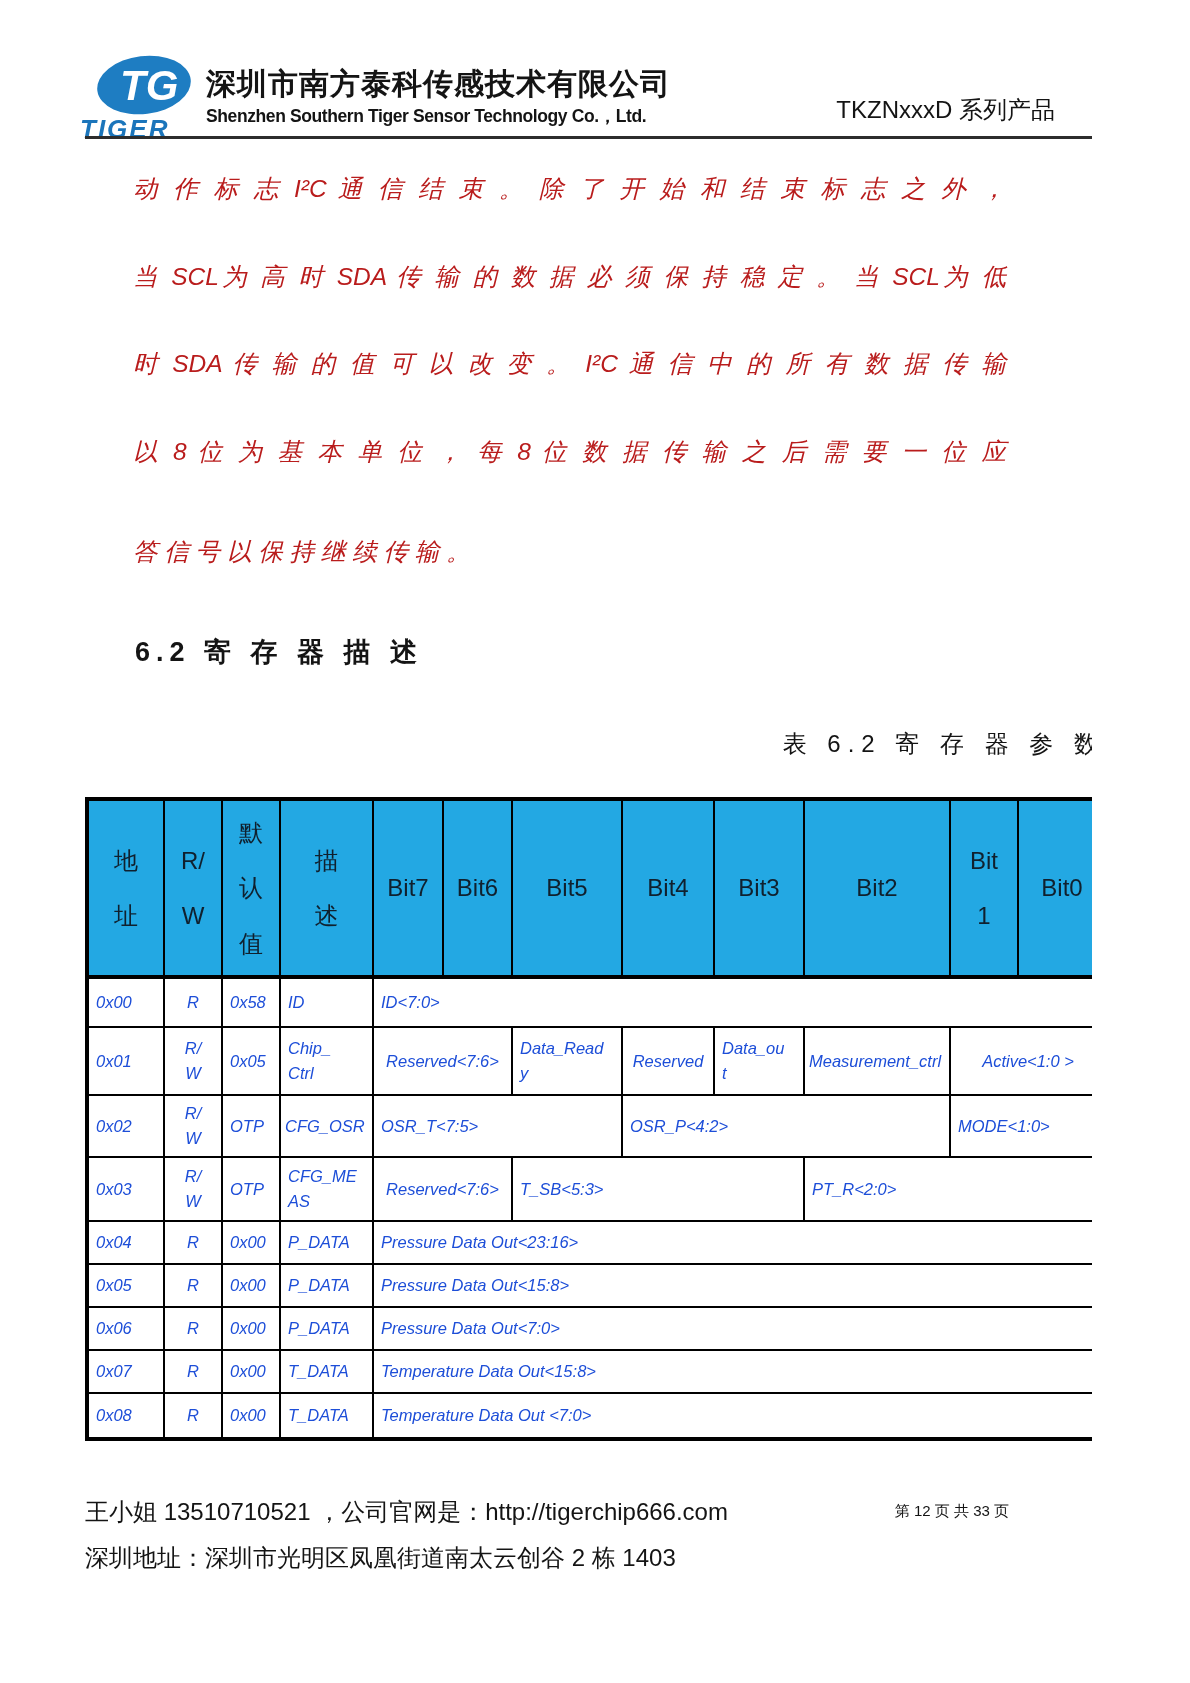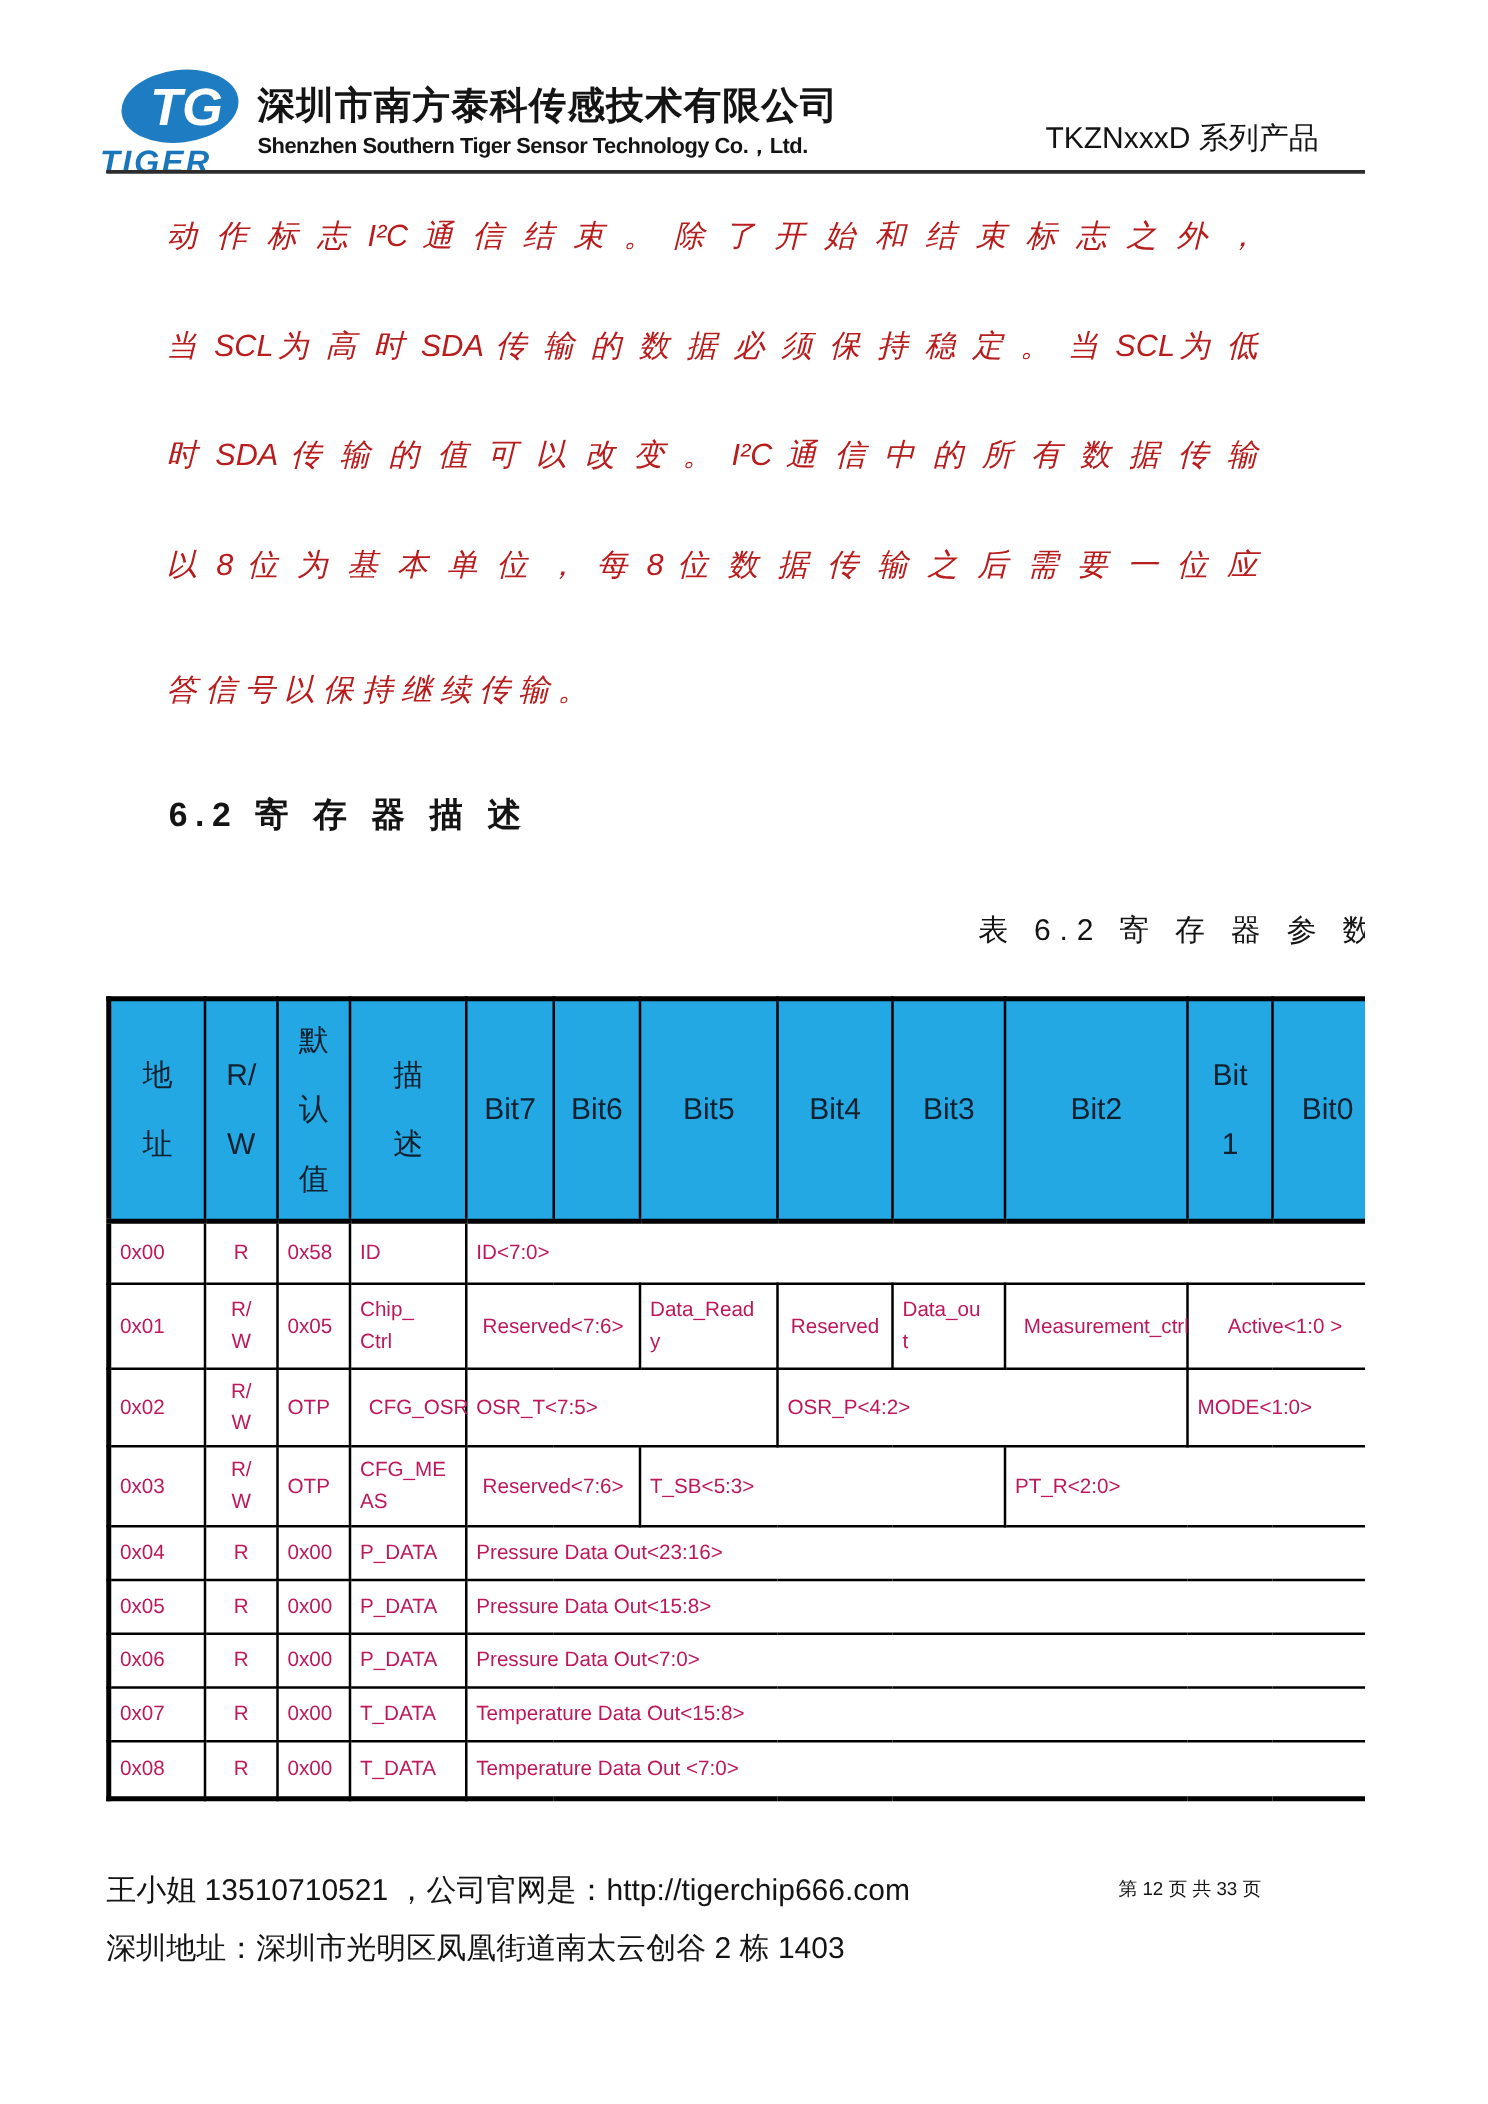--- a/index.html
+++ b/index.html
@@ -27,23 +27,23 @@
   .heading{position:absolute;left:135px;top:634px;font-size:27px;font-weight:700;letter-spacing:6px;}
   .caption{position:absolute;left:85px;top:728px;width:1020px;text-align:right;font-size:24px;letter-spacing:7px;}
 
   
   .tablewrap{position:absolute;left:85px;top:797px;}
   table{border-collapse:collapse;table-layout:fixed;width:1020px;border:4px solid #000;}
   th{background:var(--table-header-bg);border:2px solid #000;border-bottom:4px solid #000;
      font-size:24px;font-weight:400;text-align:center;vertical-align:middle;
      white-space:pre-line;line-height:2.3;color:#10202e;padding:0 2px;}
   td{border:2px solid #000;font-size:16.5px;padding:2px 7px;vertical-align:middle;
-     white-space:pre-line;line-height:1.5;color:#be185d;text-align:left;}
+     white-space:pre-line;line-height:1.5;color:#1d4ed8;text-align:left;font-style:italic;}
   td.center{text-align:center;padding:2px 2px;}
-  td.nw{white-space:nowrap;padding:2px 14px;}
+  td.nw{white-space:nowrap;padding:2px 4px;}
   thead tr{height:178px;}
 
   
   .footer-contact{position:absolute;left:85px;top:1496px;font-size:24px;}
   .footer-page{position:absolute;right:83px;top:1502px;font-size:15px;}
   .footer-address{position:absolute;left:85px;top:1542px;font-size:24px;}
 </style>
 </head>
 <body>
 

